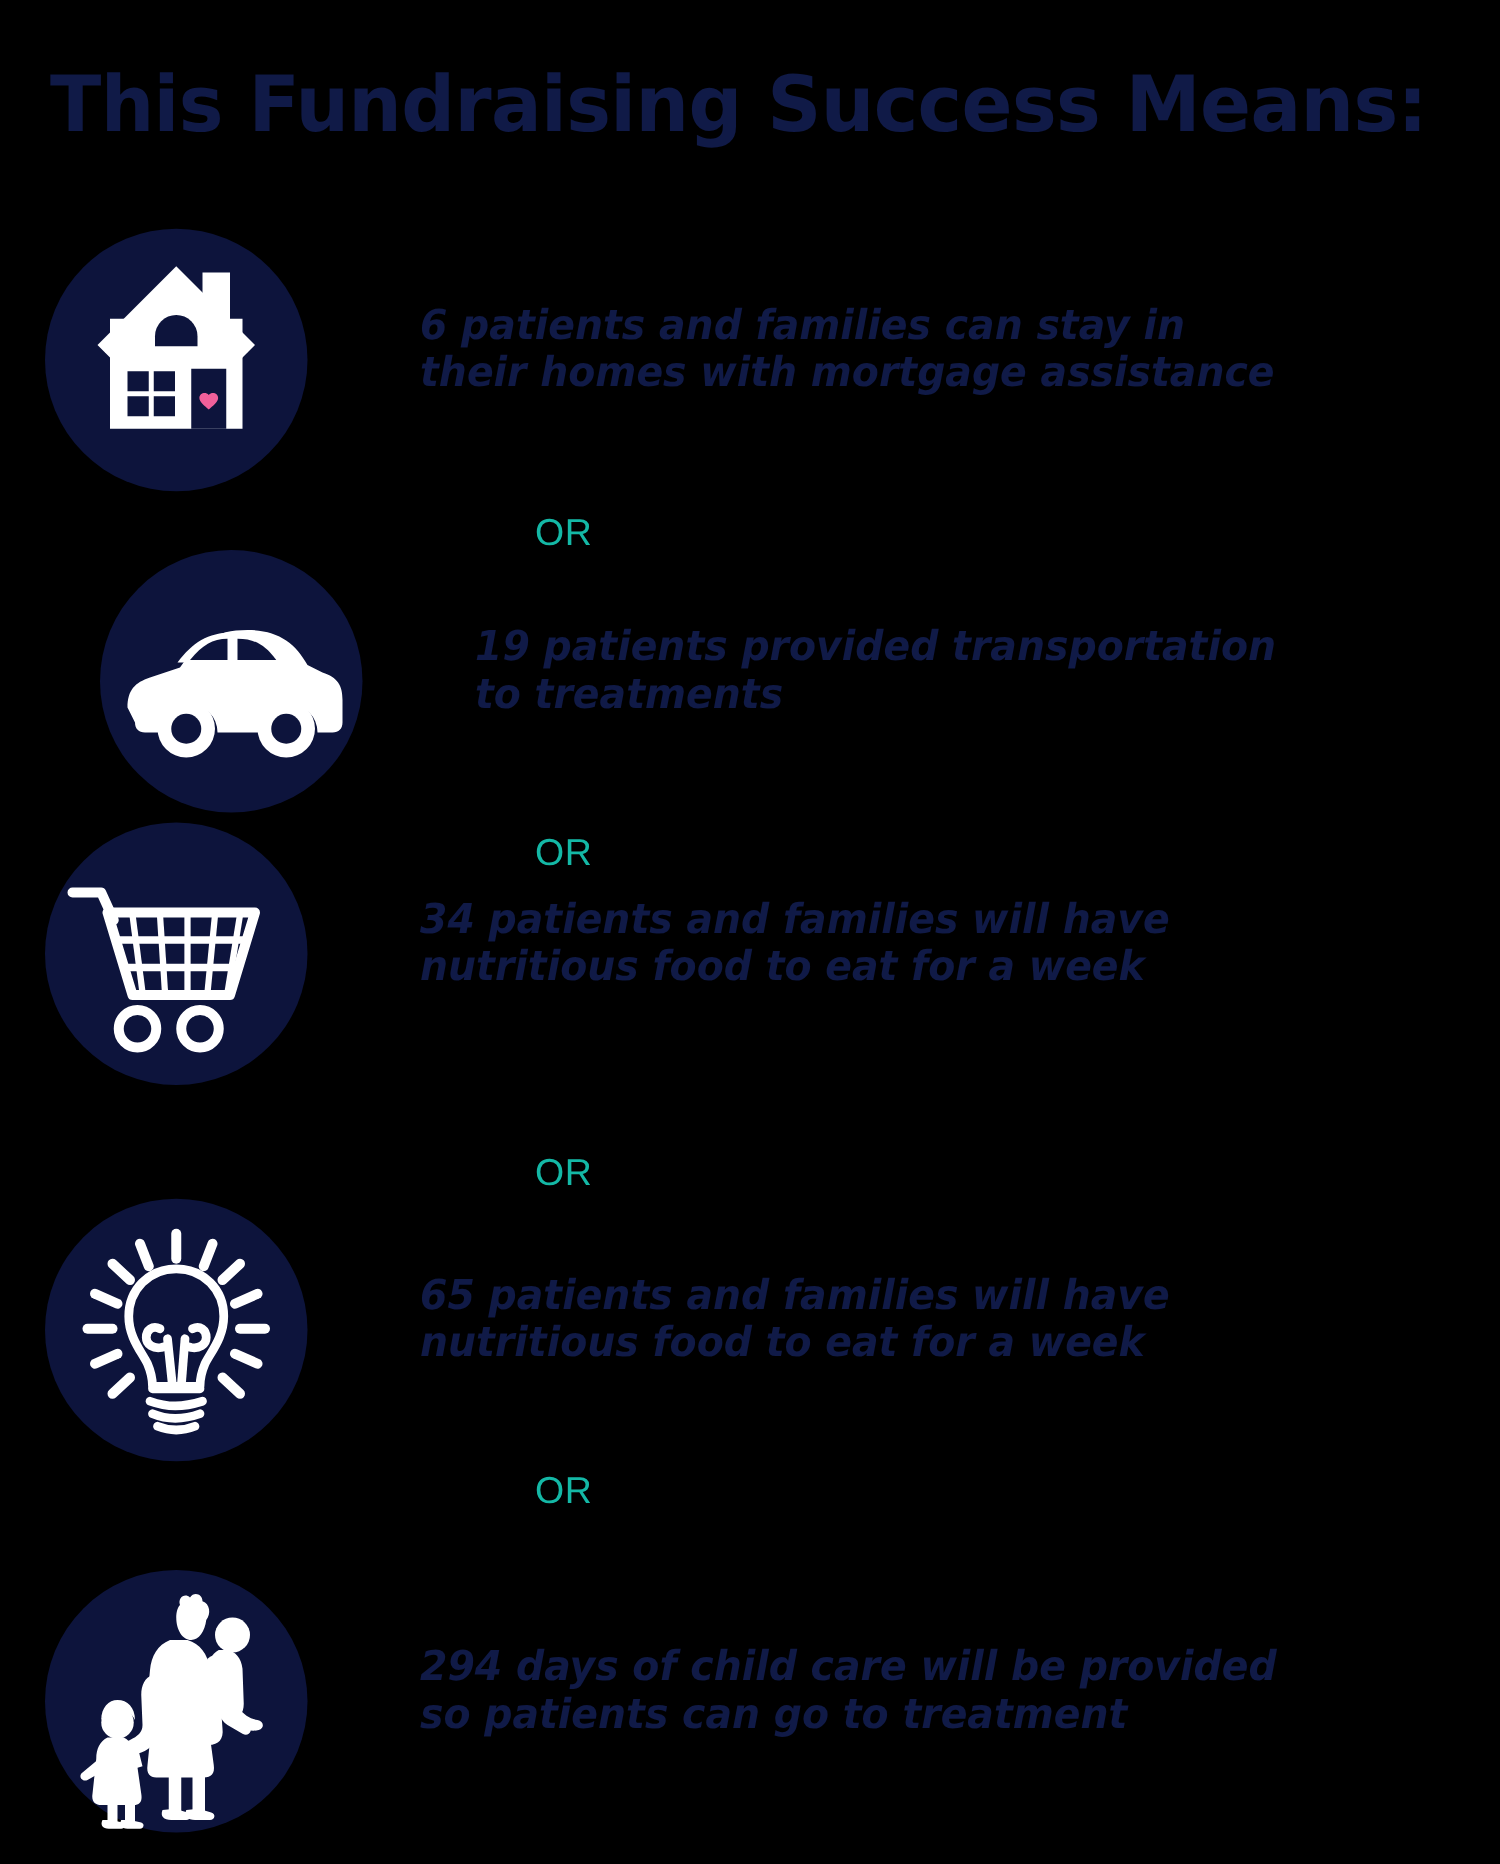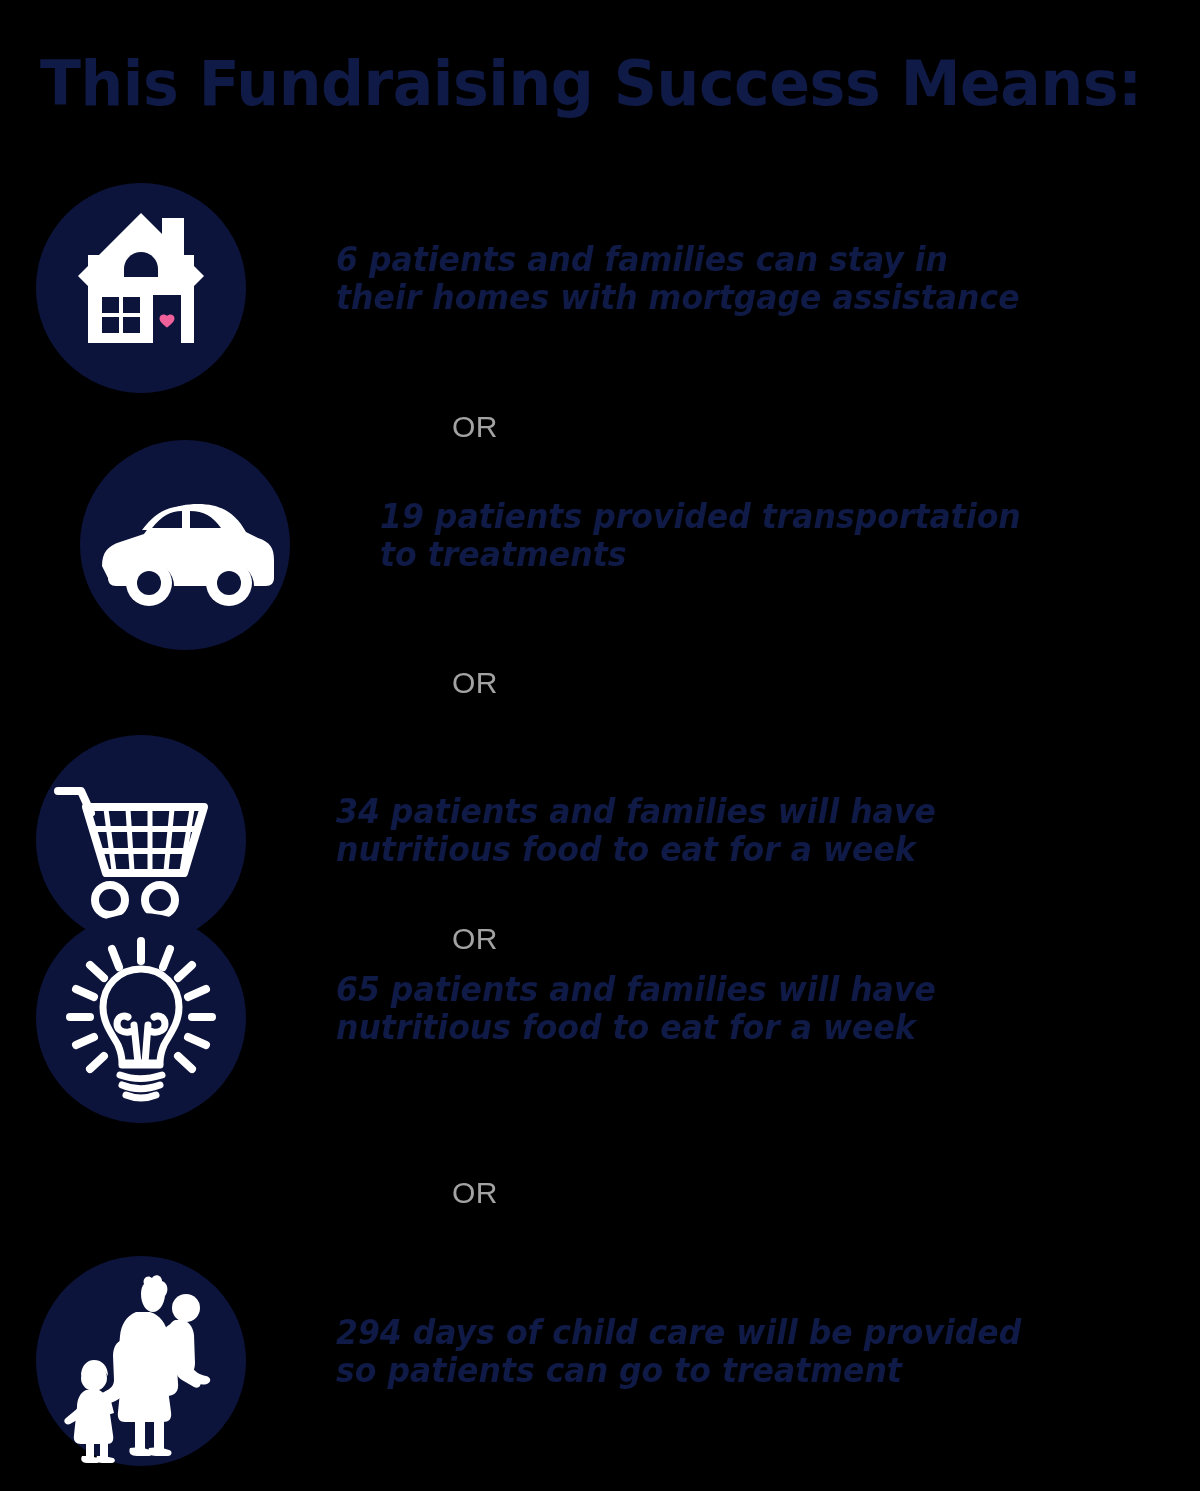--- a/index.html
+++ b/index.html
@@ -71,22 +71,22 @@
     font-size: 33px;
     line-height: 38px;
     transform: scaleX(0.955);
     transform-origin: left top;
   }
   .row-text.two-line { top: 58px; }
 
   
   .or {
     position: absolute;
-    left: 452px;
-    color: #a3a3a3;
+    left: 428px;
+    color: #14b8a6;
     font-family: "Liberation Sans", sans-serif;
     font-weight: normal;
     font-size: 30px;
     line-height: 30px;
     letter-spacing: 0.5px;
   }
 </style>
 </head>
 <body>
 
@@ -149,21 +149,21 @@
       </svg>
     </div>
     <div class="row-text two-line">
       <div>19 patients provided transportation</div>
       <div>to treatments</div>
     </div>
   </div>
 
   <div class="or" style="top:668px;">OR</div>
 
-  <div class="row" style="top:735px;">
+  <div class="row" style="top:658px;">
     <div class="icon-circle">
       <svg class="icon-svg" viewBox="0 0 210 210">
         <g fill="none" stroke="#ffffff" stroke-width="8" stroke-linecap="round" stroke-linejoin="round">
 
           <path d="M22 56 h23 l10 22"></path>
 
           <path d="M50 72 h118 l-20 66 h-78 z"></path>
         </g>
 
         <g stroke="#ffffff" stroke-width="6">
@@ -183,21 +183,21 @@
       </svg>
     </div>
     <div class="row-text two-line">
       <div>34 patients and families will have</div>
       <div>nutritious food to eat for a week</div>
     </div>
   </div>
 
   <div class="or" style="top:924px;">OR</div>
 
-  <div class="row" style="top:913px;">
+  <div class="row" style="top:959px;">
     <div class="icon-circle">
       <svg class="icon-svg" viewBox="0 0 210 210">
         <g stroke="#ffffff" stroke-width="8" stroke-linecap="round" fill="none">
 
           <line x1="105" y1="28" x2="105" y2="48"></line>
           <line x1="76" y1="36" x2="83" y2="54"></line>
           <line x1="134" y1="36" x2="127" y2="54"></line>
           <line x1="54" y1="52" x2="68" y2="65"></line>
           <line x1="156" y1="52" x2="142" y2="65"></line>
           <line x1="40" y1="76" x2="58" y2="84"></line>

